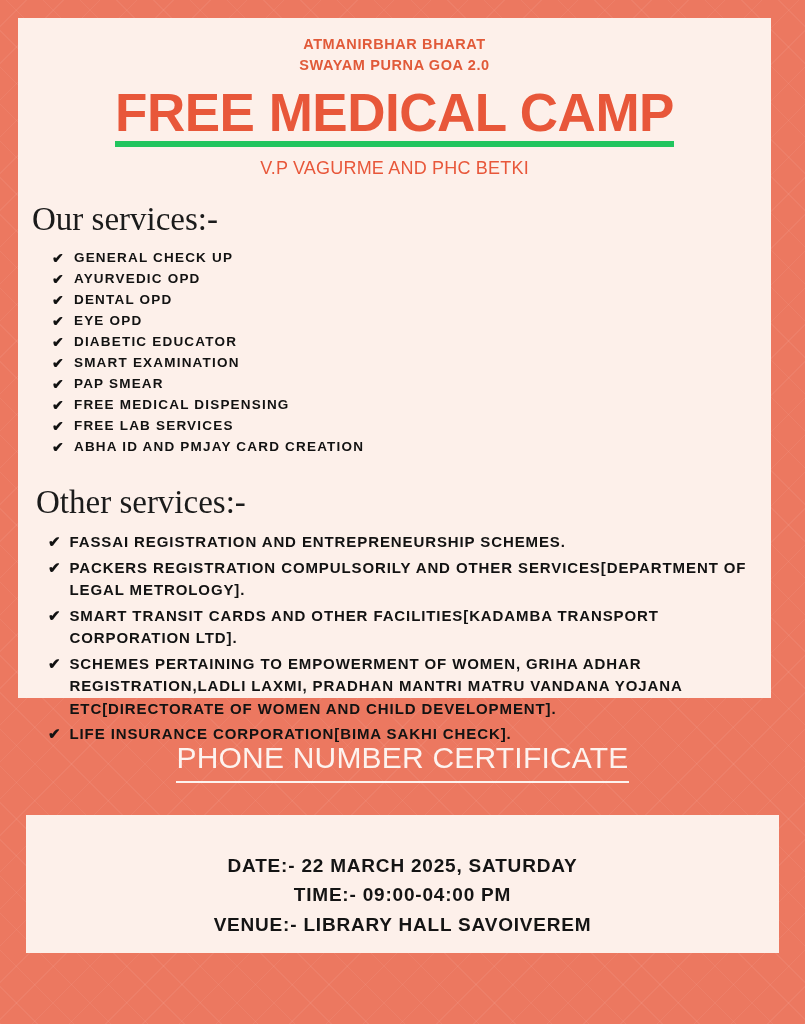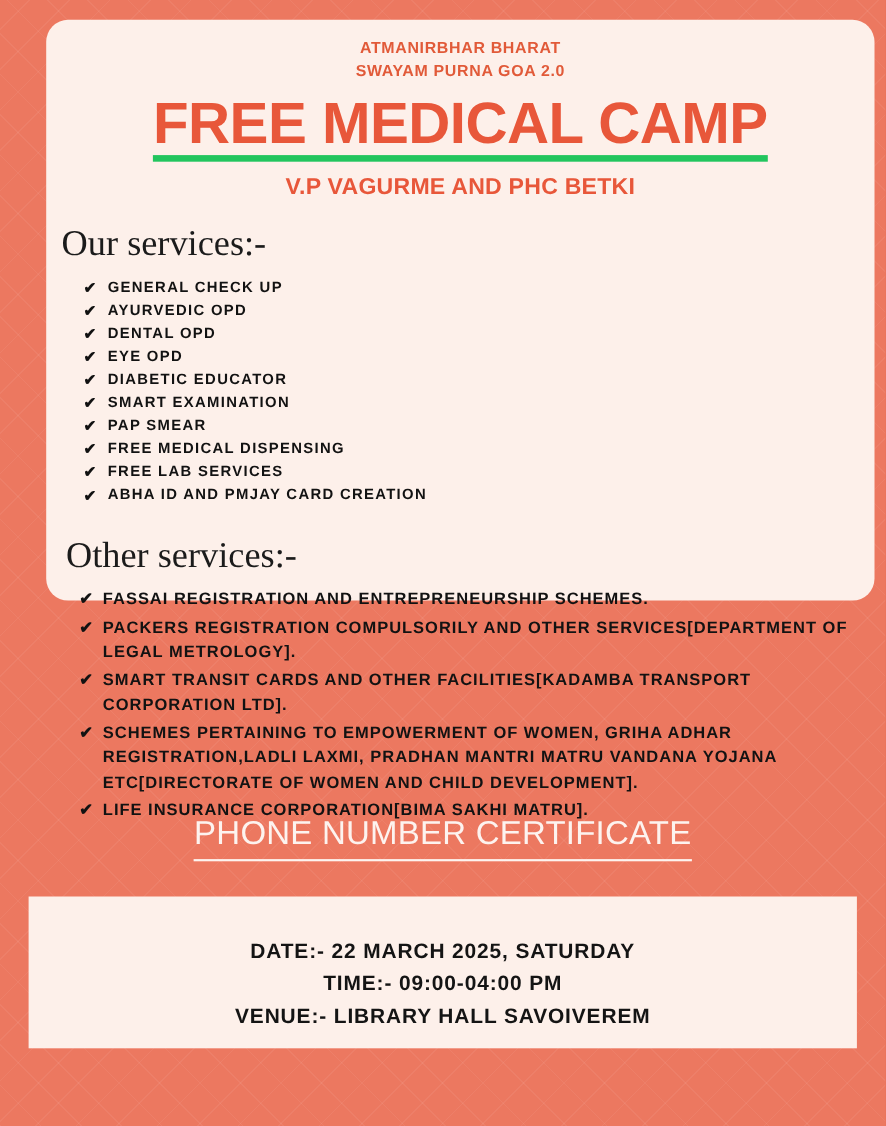--- a/index.html
+++ b/index.html
@@ -21,25 +21,24 @@
     background-image:
       repeating-linear-gradient(45deg, rgba(255,255,255,0.055) 0px, rgba(255,255,255,0.055) 1px, transparent 1px, transparent 26px),
       repeating-linear-gradient(-45deg, rgba(255,255,255,0.055) 0px, rgba(255,255,255,0.055) 1px, transparent 1px, transparent 26px);
   }
   .card {
     position: absolute;
     background: #fdf0ea;
   }
   
   .card-main {
-    left: 42px;
+    left: 18px;
     top: 18px;
     width: 753px;
-    height: 528px;
-    border-radius: 20px;
+    height: 680px;
   }
   .card-bottom {
     left: 26px;
     top: 815px;
     width: 753px;
     height: 138px;
   }
 
   .header {
     text-align: center;
@@ -59,22 +58,22 @@
     font-weight: bold;
     letter-spacing: -0.5px;
     line-height: 1;
     display: inline-block;
     border-bottom: 6px solid #22c55e;
     padding-bottom: 2px;
   }
   .subtitle {
     margin-top: 11px;
     color: #e8573a;
-    font-size: 21px;
-    font-weight: bold;
+    font-size: 18px;
+    font-weight: normal;
     letter-spacing: 0.2px;
   }
 
   .section-heading {
     font-family: Liberation Serif, serif;
     font-size: 33px;
     color: #1b1b1b;
     margin: 22px 4px 10px 14px;
   }
   .section-heading.other {
@@ -227,21 +226,21 @@
       <li>
           <span class="tick">✔</span>
           <span>SMART TRANSIT CARDS AND OTHER FACILITIES[KADAMBA TRANSPORT CORPORATION LTD].</span>
         </li>
       <li>
           <span class="tick">✔</span>
           <span>SCHEMES PERTAINING TO EMPOWERMENT OF WOMEN, GRIHA ADHAR REGISTRATION,LADLI LAXMI, PRADHAN MANTRI MATRU VANDANA YOJANA ETC[DIRECTORATE OF WOMEN AND CHILD DEVELOPMENT].</span>
         </li>
       <li>
           <span class="tick">✔</span>
-          <span>LIFE INSURANCE CORPORATION[BIMA SAKHI MATRU].</span>
+          <span>LIFE INSURANCE CORPORATION[BIMA SAKHI CHECK].</span>
         </li>
     </ul>
 
   </div>
 
   <div class="banner">
     <br>
     <div>PHONE NUMBER CERTIFICATE</div>
   </div>
 

